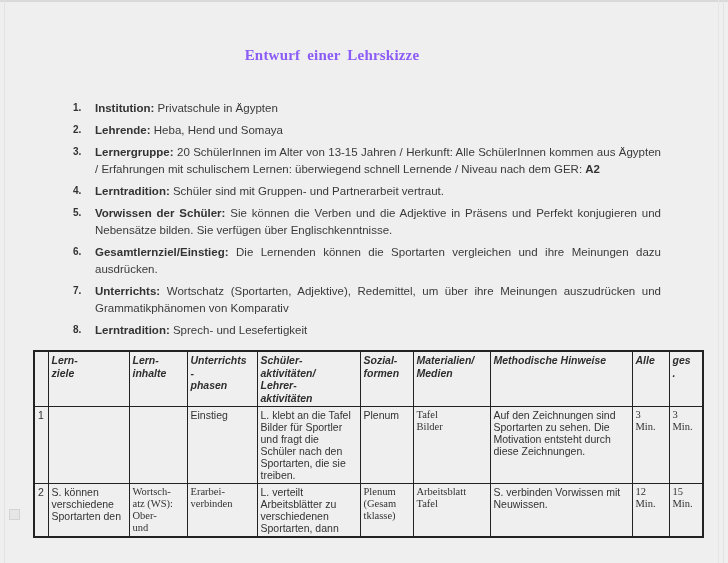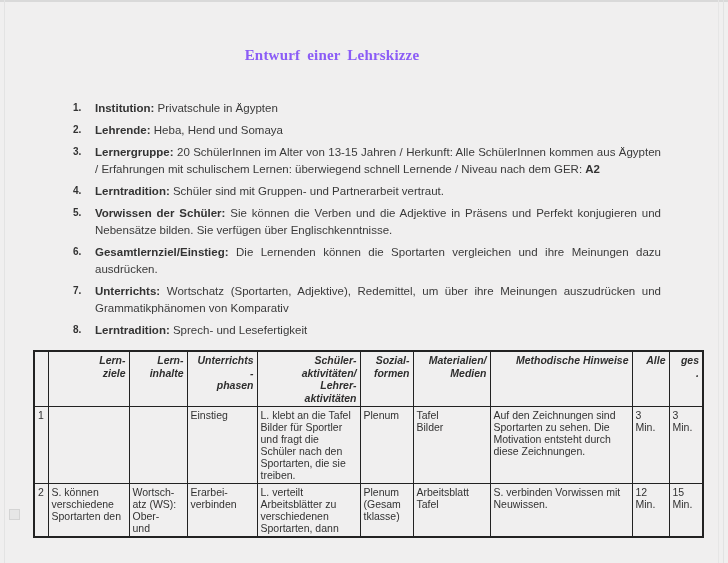--- a/index.html
+++ b/index.html
@@ -48,33 +48,33 @@
     width:669px;
     border-collapse:collapse;
     table-layout:fixed;
     background:transparent;
   }
   table.plan,table.plan th,table.plan td{border:1px solid #222;}
   table.plan{border-width:2px;}
   table.plan th{
     font-size:10.5px;line-height:12.5px;
     font-weight:bold;font-style:italic;color:#2e2e2e;
-    text-align:right;vertical-align:top;
+    text-align:left;vertical-align:top;
     padding:2px 3px;white-space:pre-line;
     height:49px;
   }
   table.plan td{
     font-size:10.5px;line-height:12px;color:#323232;
     vertical-align:top;text-align:left;
     padding:2px 3px;
     overflow:hidden;
   }
   tr.row-1 td{height:72px;}
   tr.row-2 td{height:44px;}
-  td.pre{white-space:pre-line;}
+  td.pre{white-space:pre-line;font-family:Liberation Serif, serif;}
   td.jst{text-align:justify;}
   td.num-cell{text-align:center;padding:2px 1px;}
 </style>
 </head>
 <body>
 
 <div class="top-strip"></div>
 <div class="edge-left"></div>
 <div class="edge-right-1"></div>
 <div class="edge-right-2"></div>

